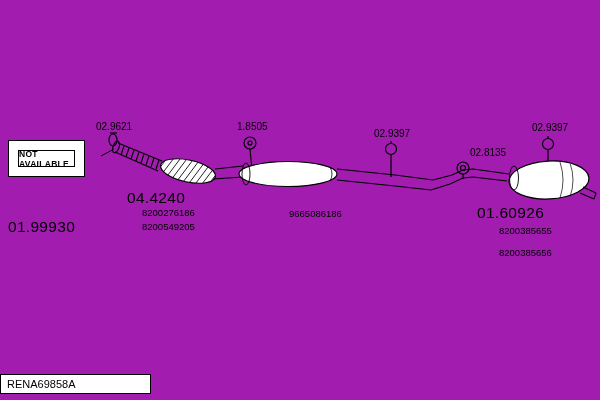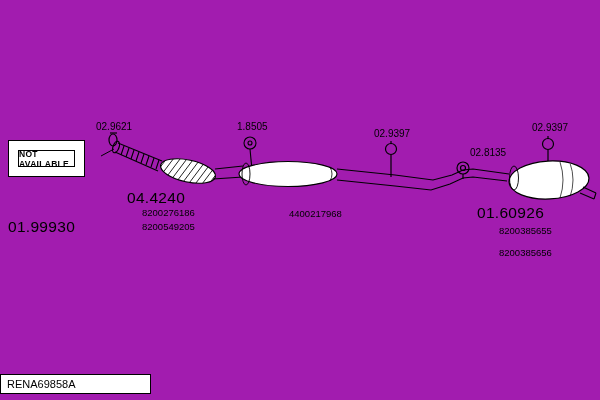--- a/index.html
+++ b/index.html
@@ -146,21 +146,21 @@
   </div>
 
   <div class="lbl big" style="left:8px; top:184px;margin-top:34px;">01.99930</div>
 
   <div class="lbl big" style="left:127px; top:189px;">04.4240</div>
   <div class="lbl oem" style="left:142px; top:207px;">8200276186</div>
   <div class="lbl oem" style="left:142px; top:221px;">8200549205</div>
 
   <div class="lbl small" style="left:237px; top:121px;">1.8505</div>
 
-  <div class="lbl oem" style="left:289px; top:208px;">4400217968</div>
+  <div class="lbl oem" style="left:289px; top:208px;">9665086186</div>
 
   <div class="lbl small" style="left:374px; top:128px;">02.9397</div>
 
   <div class="lbl small" style="left:453px; top:147px;margin-left:17px;">02.8135</div>
 
   <div class="lbl small" style="left:532px; top:122px;">02.9397</div>
 
   <div class="lbl big" style="left:477px; top:204px;">01.60926</div>
   <div class="lbl oem" style="left:499px; top:225px;">8200385655</div>
   <div class="lbl oem" style="left:499px; top:247px;">8200385656</div>

